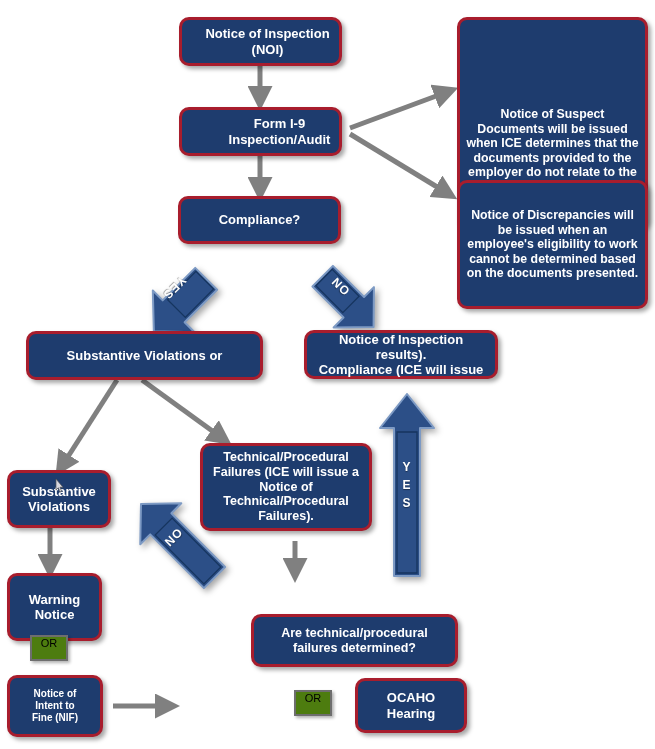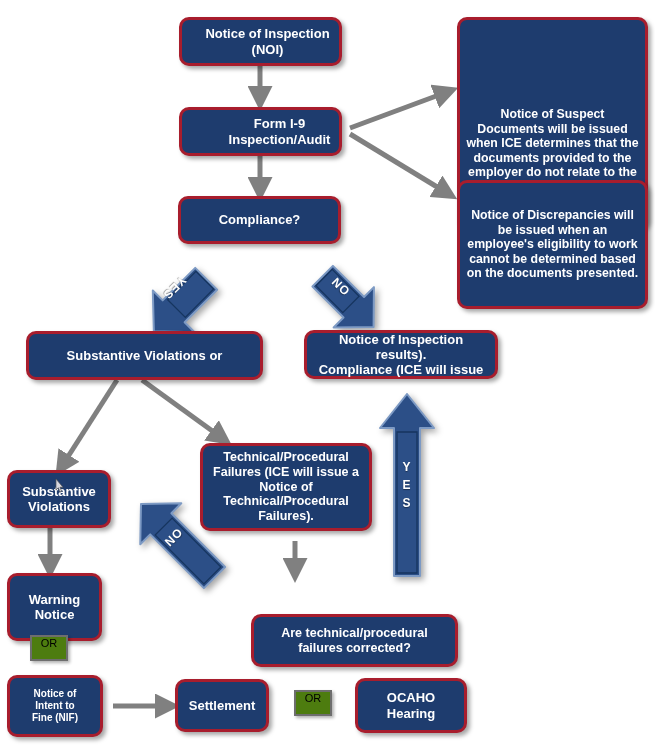--- a/index.html
+++ b/index.html
@@ -187,42 +187,39 @@
   <div class="node" style="left:7px;top:470px;width:104px;height:58px;font-size:13px;">
     <span>
         <span>Substantive</span>
         <span>Violations</span>
       </span>
   </div>
 
   <div class="node" style="left:251px;top:574px;width:207px;height:53px;font-size:12.5px;margin-top:40px;">
     <span>
         <span>Are technical/procedural</span>
-        <span>failures corrected?</span>
+        <span>failures determined?</span>
       </span>
   </div>
 
   <div class="node" style="left:7px;top:573px;width:95px;height:68px;font-size:13px;">
     <span>
         <span>Warning</span>
         <span>Notice</span>
       </span>
   </div>
 
   <div class="node" style="left:7px;top:675px;width:96px;height:62px;font-size:10px;">
     <span>
         <span>Notice of</span>
         <span>Intent to</span>
         <span>Fine (NIF)</span>
       </span>
   </div>
 
-  <div class="node" style="left:175px;top:679px;width:94px;height:53px;font-size:13px;">
-    <span>Settlement</span>
-  </div>
 
   <div class="node" style="left:355px;top:678px;width:112px;height:55px;font-size:13px;">
     <span>
         <span>OCAHO</span>
         <span>Hearing</span>
       </span>
   </div>
 
   <div class="orbox" style="left:30px;top:635px;width:38px;height:26px;">
     <span>OR</span>

